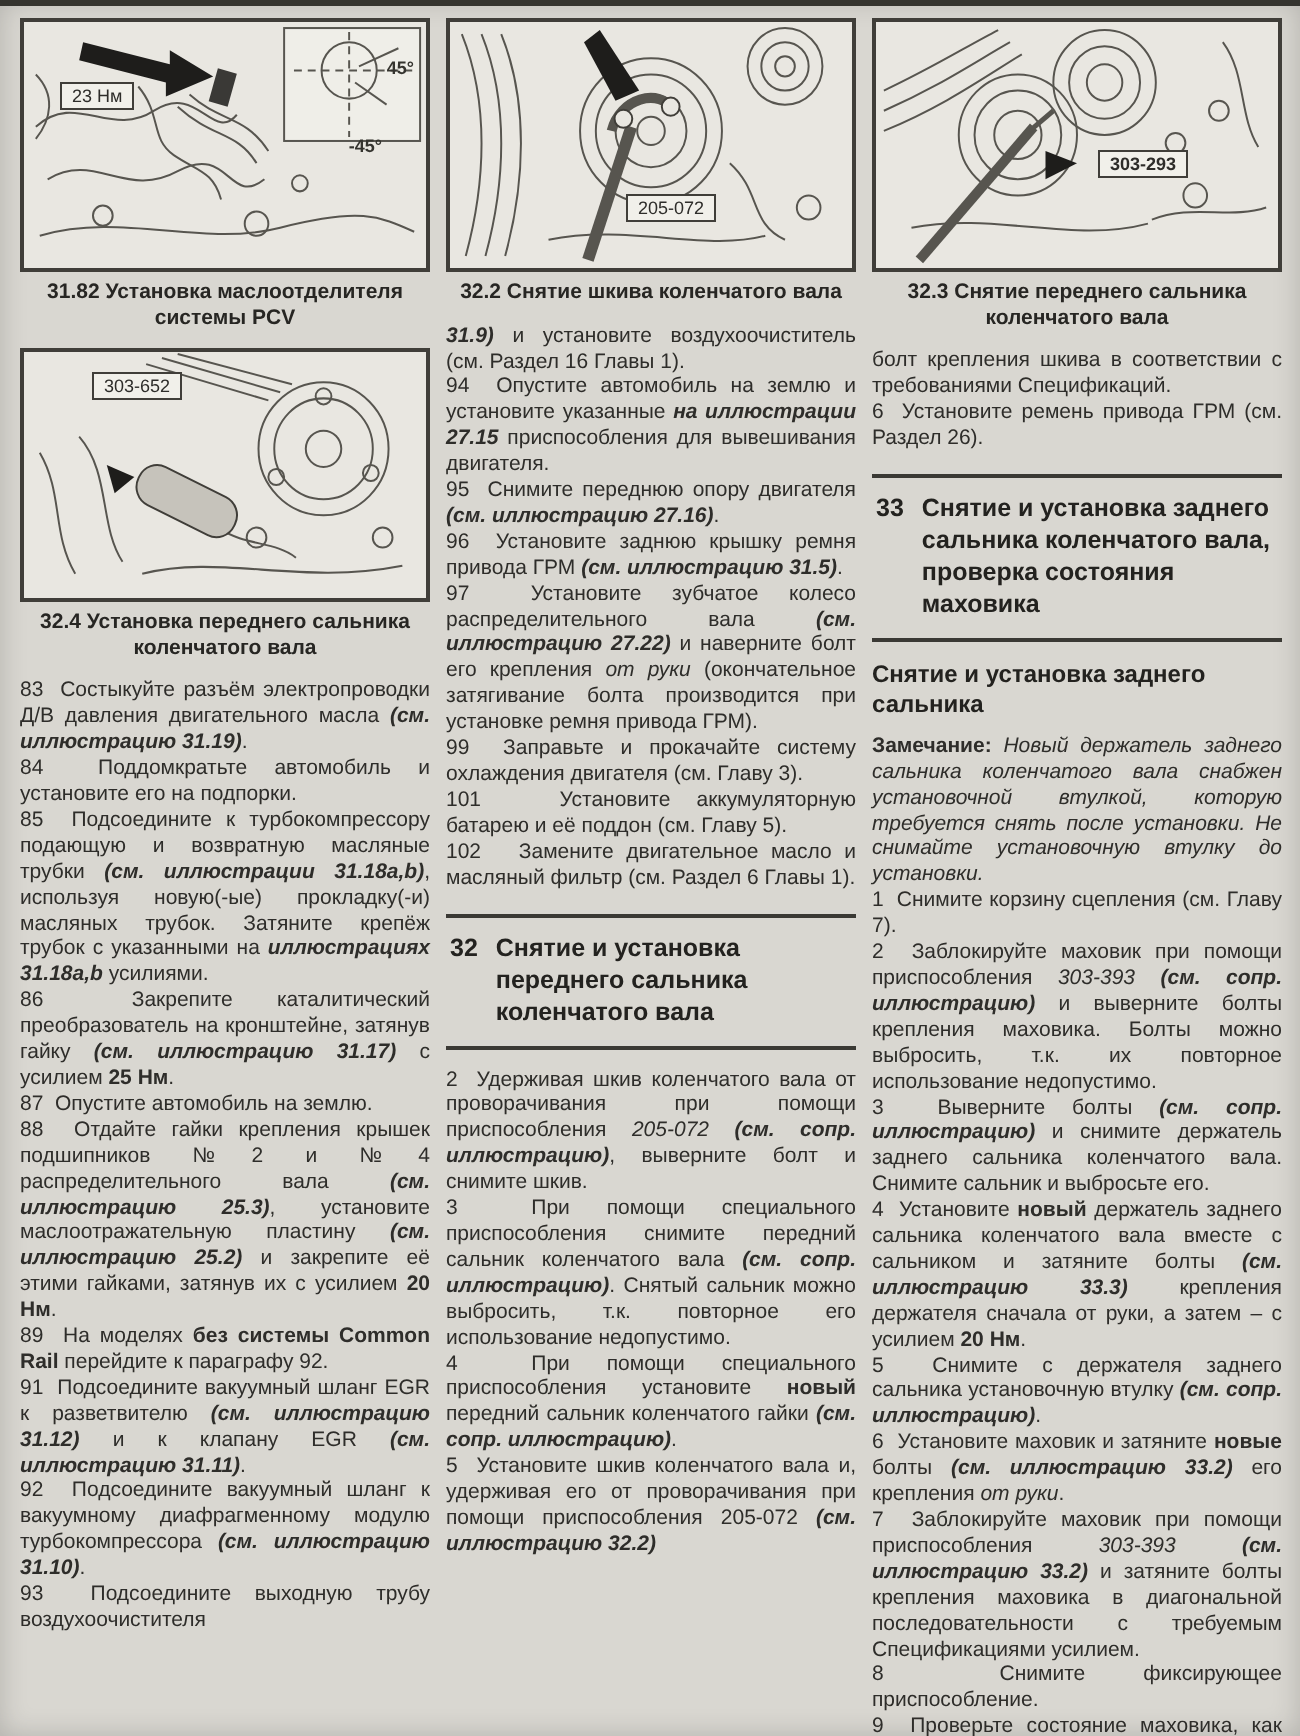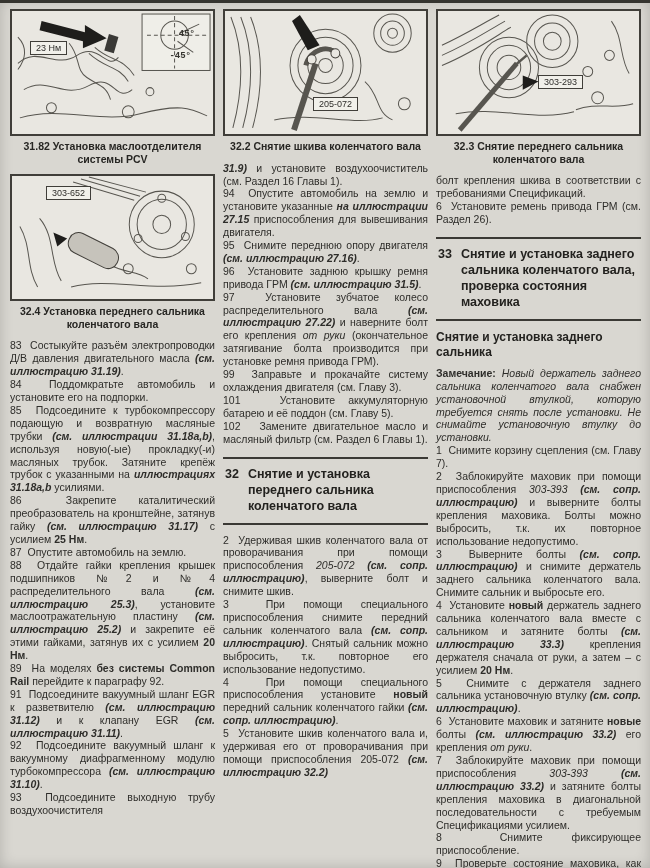--- a/index.html
+++ b/index.html
@@ -85,22 +85,22 @@
           <g>
             <rect x="132" y="3" width="69" height="56" fill="#efeee8" stroke="#57554f"></rect>
             <circle cx="165" cy="24" r="14" fill="none" stroke="#57554f"></circle>
             <line x1="165" y1="5" x2="165" y2="57" stroke="#57554f" stroke-dasharray="4 3"></line>
             <line x1="137" y1="24" x2="197" y2="24" stroke="#57554f" stroke-dasharray="4 3"></line>
             <line x1="168" y1="30" x2="184" y2="41" stroke="#57554f"></line>
             <line x1="170" y1="22" x2="190" y2="13" stroke="#57554f"></line>
           </g>
         </svg>
         <div class="tool-label" style="left:18px;top:30px;">23 Нм</div>
-        <div class="angle-label" style="right:18px;top:18px;font-family:Liberation Mono, monospace;">45°</div>
-        <div class="angle-label" style="right:22px;top:40px;font-family:Liberation Mono, monospace;">-45°</div>
+        <div class="angle-label" style="right:6px;top:18px;">45°</div>
+        <div class="angle-label" style="right:22px;top:57px;">-45°</div>
       </div>
       <div class="fig-caption">31.82 Установка маслоотделителя системы PCV</div>
     </div>
 
     <div class="fig">
       <div class="img-frame">
         <svg viewBox="0 0 204 122" preserveAspectRatio="none">
           <g stroke="#57554f" stroke-width="1" fill="none">
             <circle cx="152" cy="48" r="33"></circle>
             <circle cx="152" cy="48" r="25"></circle>
@@ -220,21 +220,21 @@
             <path d="M140,98 C160,90 180,98 198,92"></path>
             <path d="M18,102 C60,94 100,110 138,100"></path>
             <path d="M176,10 C188,26 184,46 194,62"></path>
           </g>
           <g>
             <path d="M22,118 L80,52" stroke="#57554f" stroke-width="5" fill="none"></path>
             <path d="M78,54 L90,44" stroke="#57554f" stroke-width="2.5" fill="none"></path>
           </g>
           <polygon points="86,64 102,70 86,78" fill="#1e1d1b"></polygon>
         </svg>
-        <div class="tool-label" style="left:100px;top:64px;">303-293</div>
+        <div class="tool-label" style="left:111px;top:64px;font-weight:bold;">303-293</div>
       </div>
       <div class="fig-caption">32.3 Снятие переднего сальника коленчатого вала</div>
     </div>
 
     <div>
         <p class="para"><span>болт крепления шкива в соответствии с требованиями Спецификаций.</span></p>
         <p class="para"><span>6&nbsp; Установите ремень привода ГРМ (см. Раздел 26).</span></p>
       </div>
 
     <div class="section-head">

